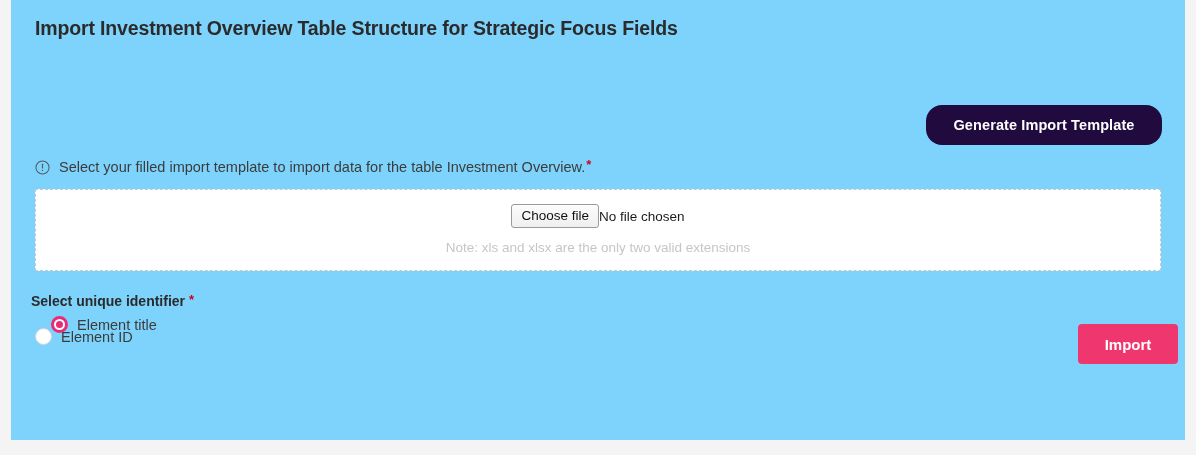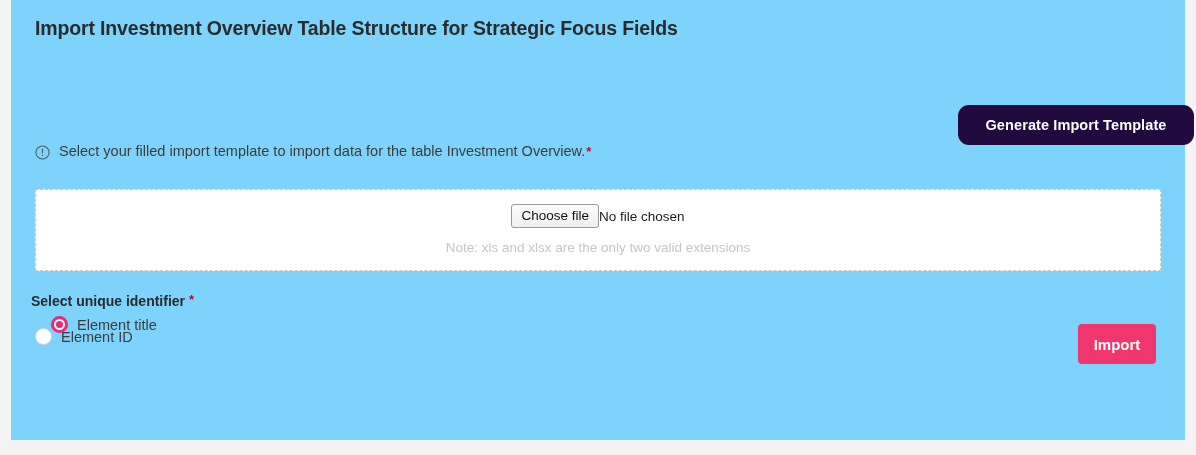--- a/index.html
+++ b/index.html
@@ -39,21 +39,21 @@
   }
 
   
   .info-row {
     position: absolute;
     display: flex;
     align-items: flex-start;
     white-space: nowrap;
   }
   .info-row-1 { left: 24px; top: 63px; }
-  .info-row-2 { left: 24px; top: 142px; align-items: center; }
+  .info-row-2 { left: 24px; top: 158px; }
 
   .alert-icon {
     width: 15px;
     height: 15px;
     flex: 0 0 15px;
     margin-top: 2px;
     margin-right: 9px;
     display: block;
   }
   .info-text {
@@ -74,28 +74,27 @@
   
   .generate-btn {
     position: absolute;
     left: 915px;
     top: 105px;
     width: 236px;
     height: 40px;
     background: #200a3e;
     color: #ffffff;
     border: none;
-    border-radius: 11px;
+    border-radius: 16px;
     font-family: "Liberation Sans", sans-serif;
     font-size: 14.5px;
     font-weight: bold;
     letter-spacing: 0.1px;
     cursor: pointer;
     padding: 0;
-    margin-left: 32px;
   }
 
   
   .dropzone {
     position: absolute;
     left: 24px;
     top: 189px;
     width: 1126px;
     height: 82px;
     border: 1px dashed #c9c9c9;
@@ -192,21 +191,21 @@
   .radio-text {
     font-size: 14.5px;
     color: #3c3c3c;
   }
 
   
   .import-btn {
     position: absolute;
     left: 1067px;
     top: 324px;
-    width: 78px;
+    width: 100px;
     height: 40px;
     background: #f0366f;
     color: #ffffff;
     border: none;
     border-radius: 4px;
     font-family: "Liberation Sans", sans-serif;
     font-size: 15px;
     font-weight: bold;
     cursor: pointer;
     padding: 0;

